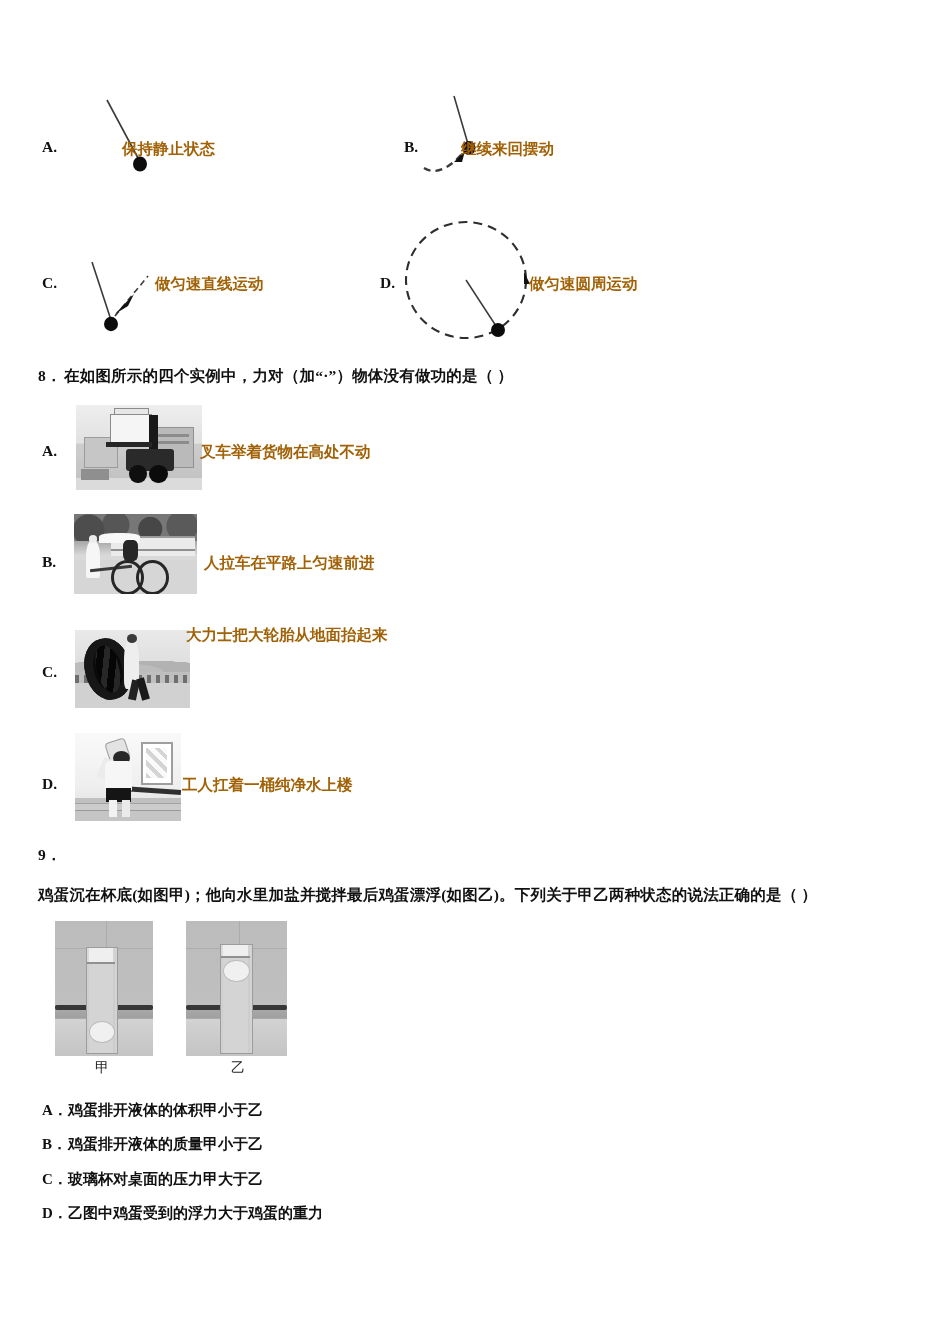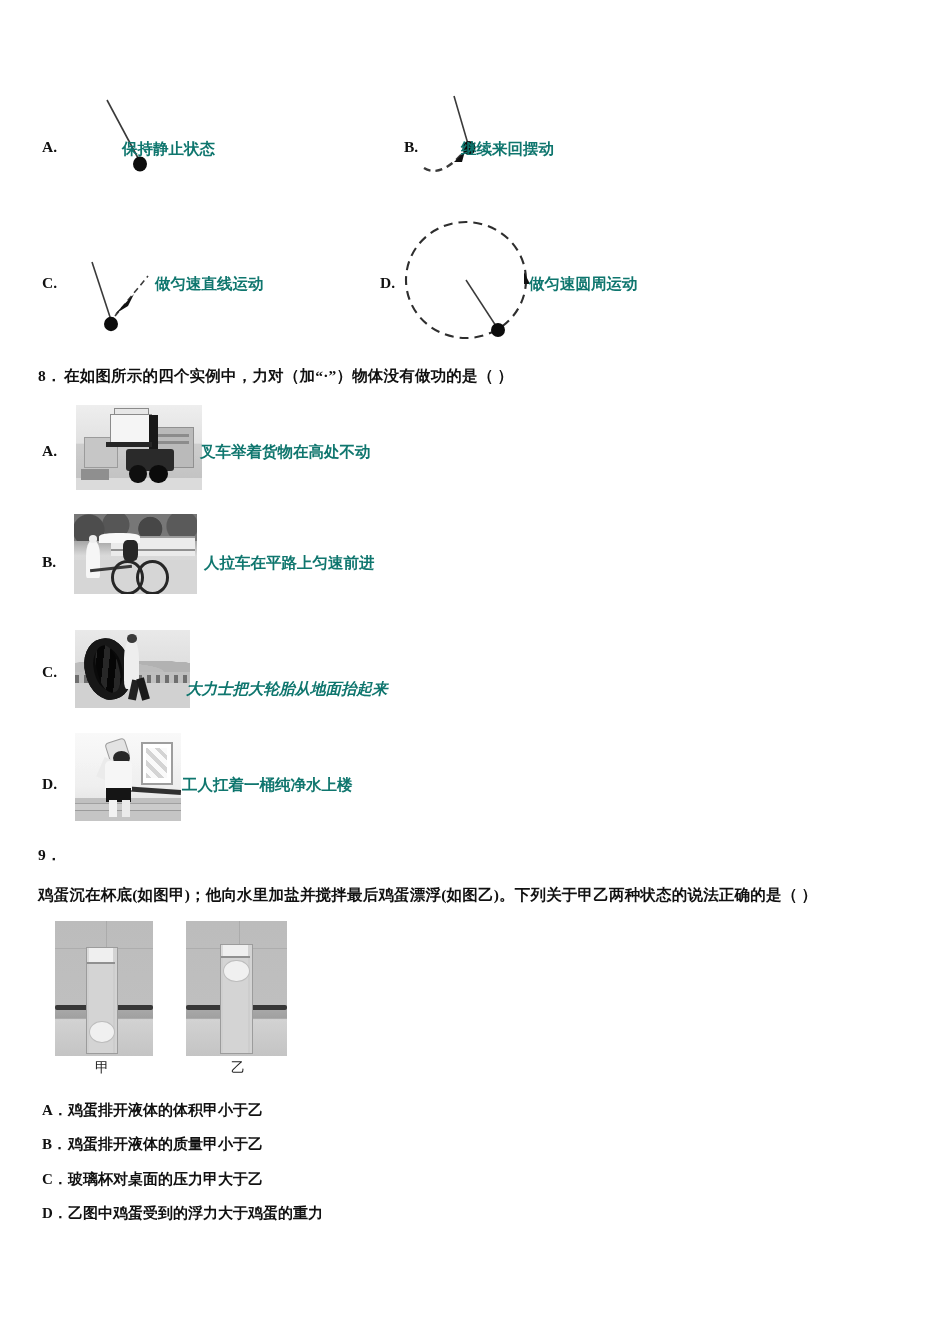--- a/index.html
+++ b/index.html
@@ -41,21 +41,21 @@
     font-weight: bold;
     font-family: "Liberation Serif", "DejaVu Serif", serif;
     color: #111;
     white-space: nowrap;
   }
   .opt-text {
     position: absolute;
     font-size: 15.5px;
     font-weight: bold;
     white-space: nowrap;
-    color: #0f766e;
+    color: #a16207;
   }
   .choice-line {
     position: absolute;
     font-size: 15px;
     font-weight: bold;
     white-space: nowrap;
     color: #111;
   }
   .caption {
     position: absolute;
@@ -241,21 +241,21 @@
   <div class="photo ph-tire" style="left:75px; top:630px; width:115px; height:78px;">
     <div class="sky"></div>
     <div class="hills"></div>
     <div class="crowd"></div>
     <div class="ground"></div>
     <div class="tyre"></div>
     <div class="athlete"></div>
     <div class="leg1"></div>
     <div class="leg2"></div>
   </div>
-  <span class="opt-text" style="left:186px; top:679px;font-style:italic;">大力士把大轮胎从地面抬起来</span>
+  <span class="opt-text" style="left:186px; top:625px;">大力士把大轮胎从地面抬起来</span>
 
   <span class="opt-letter" style="left:42px; top:775px;">D.</span>
   <div class="photo ph-worker" style="left:75px; top:733px; width:106px; height:88px;">
     <div class="sky"></div>
     <div class="wallpic"></div>
     <div class="steps"></div>
     <div class="rail"></div>
     <div class="bottle"></div>
     <div class="arm"></div>
     <div class="head"></div>

